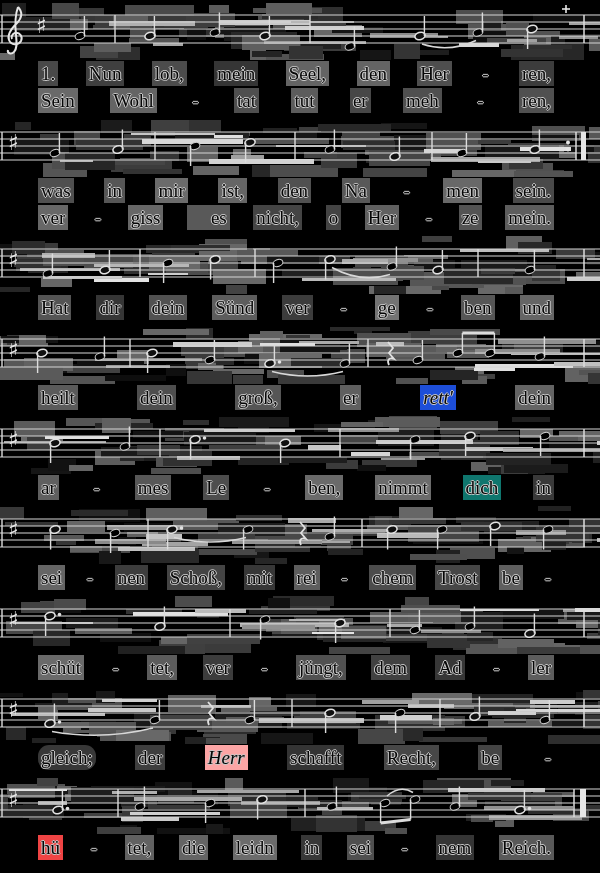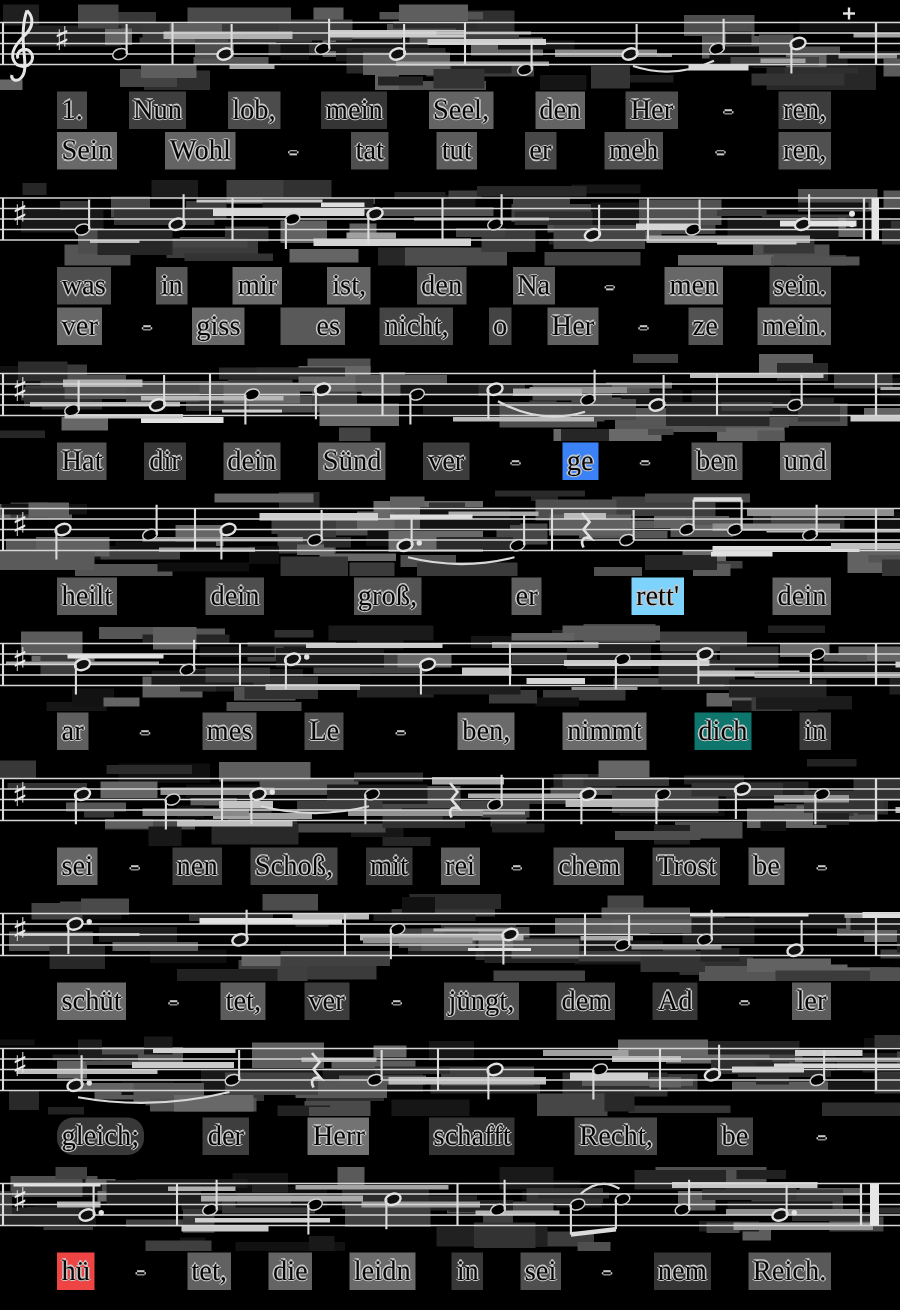--- a/index.html
+++ b/index.html
@@ -452,21 +452,21 @@
         <path d="M 332 31.5 Q 361 47.5 390 38.5" stroke="#d8d8d8" stroke-width="1.5" fill="none"></path>
         <line x1="584" y1="13" x2="584" y2="41" stroke="#dcdcdc" stroke-width="1.5"></line>
       </svg>
       <div class="lyrics">
         <span class="w" style="background: rgb(84, 84, 84);">Hat</span>
         <span class="w" style="background: rgb(54, 54, 54);">dir</span>
         <span class="w" style="background: rgb(81, 81, 81);">dein</span>
         <span class="w" style="background: rgb(93, 93, 93);">Sünd</span>
         <span class="w" style="background: rgb(60, 60, 60);">ver</span>
         <span class="w">-</span>
-        <span class="w" style="background: #3b82f6;">ge</span>
+        <span class="w" style="background: #737373;">ge</span>
         <span class="w">-</span>
         <span class="w" style="background: rgb(86, 86, 86);">ben</span>
         <span class="w" style="background: rgb(101, 101, 101);">und</span>
       </div>
     </div>
     <div class="system">
       <svg width="600" height="58" viewBox="0 0 600 58">
         <g>
           <rect x="406" y="21" width="40" height="5" fill="rgb(90,90,90)"></rect>
           <rect x="331" y="23" width="34" height="14" fill="rgb(70,70,70)"></rect>
@@ -596,21 +596,21 @@
         <line x1="130" y1="13" x2="130" y2="41" stroke="#dcdcdc" stroke-width="1.4"></line>
         <line x1="368" y1="13" x2="368" y2="41" stroke="#dcdcdc" stroke-width="1.4"></line>
         <path d="M 272 45.5 Q 307.5 54.5 343 45.5" stroke="#d8d8d8" stroke-width="1.5" fill="none"></path>
         <line x1="584" y1="13" x2="584" y2="41" stroke="#dcdcdc" stroke-width="1.5"></line>
       </svg>
       <div class="lyrics">
         <span class="w" style="background: rgb(90, 90, 90);">heilt</span>
         <span class="w" style="background: rgb(78, 78, 78);">dein</span>
         <span class="w" style="background: rgb(85, 85, 85);">groß,</span>
         <span class="w" style="background: rgb(95, 95, 95);">er</span>
-        <span class="w" style="background: #7dd3fc;">rett'</span>
+        <span class="w" style="background: #1d4ed8; font-style: italic;">rett'</span>
         <span class="w" style="background: rgb(100, 100, 100);">dein</span>
       </div>
     </div>
     <div class="system">
       <svg width="600" height="58" viewBox="0 0 600 58">
         <g>
           <rect x="151" y="52" width="50" height="13" fill="rgb(78,78,78)"></rect>
           <rect x="165" y="12" width="59" height="13" fill="rgb(63,63,63)"></rect>
           <rect x="21" y="21" width="42" height="4" fill="rgb(105,105,105)"></rect>
           <rect x="238" y="41" width="51" height="8" fill="rgb(36,36,36)"></rect>
@@ -1126,21 +1126,21 @@
         </g>
         <path d="M 208 16 l 5 6 l -4 5 l 5 6 c -6 -2 -7 2 -5 6" stroke="#e0e0e0" stroke-width="1.8" fill="none"></path>
         <line x1="292" y1="13" x2="292" y2="41" stroke="#dcdcdc" stroke-width="1.4"></line>
         <line x1="440" y1="13" x2="440" y2="41" stroke="#dcdcdc" stroke-width="1.4"></line>
         <path d="M 52 45.5 Q 102.5 54.5 153 42" stroke="#d8d8d8" stroke-width="1.5" fill="none"></path>
         <line x1="584" y1="13" x2="584" y2="41" stroke="#dcdcdc" stroke-width="1.5"></line>
       </svg>
       <div class="lyrics">
         <span class="w" style="background: rgb(56, 56, 56); border-radius: 11px;">gleich;</span>
         <span class="w" style="background: rgb(62, 62, 62);">der</span>
-        <span class="w" style="background: #737373;">Herr</span>
+        <span class="w" style="background: #fca5a5; font-style: italic;">Herr</span>
         <span class="w" style="background: rgb(52, 52, 52);">schafft</span>
         <span class="w" style="background: rgb(71, 71, 71);">Recht,</span>
         <span class="w" style="background: rgb(68, 68, 68);">be</span>
         <span class="w">-</span>
       </div>
     </div>
     <div class="system">
       <svg width="600" height="58" viewBox="0 0 600 58">
         <g>
           <rect x="371" y="20" width="30" height="9" fill="rgb(28,28,28)"></rect>

